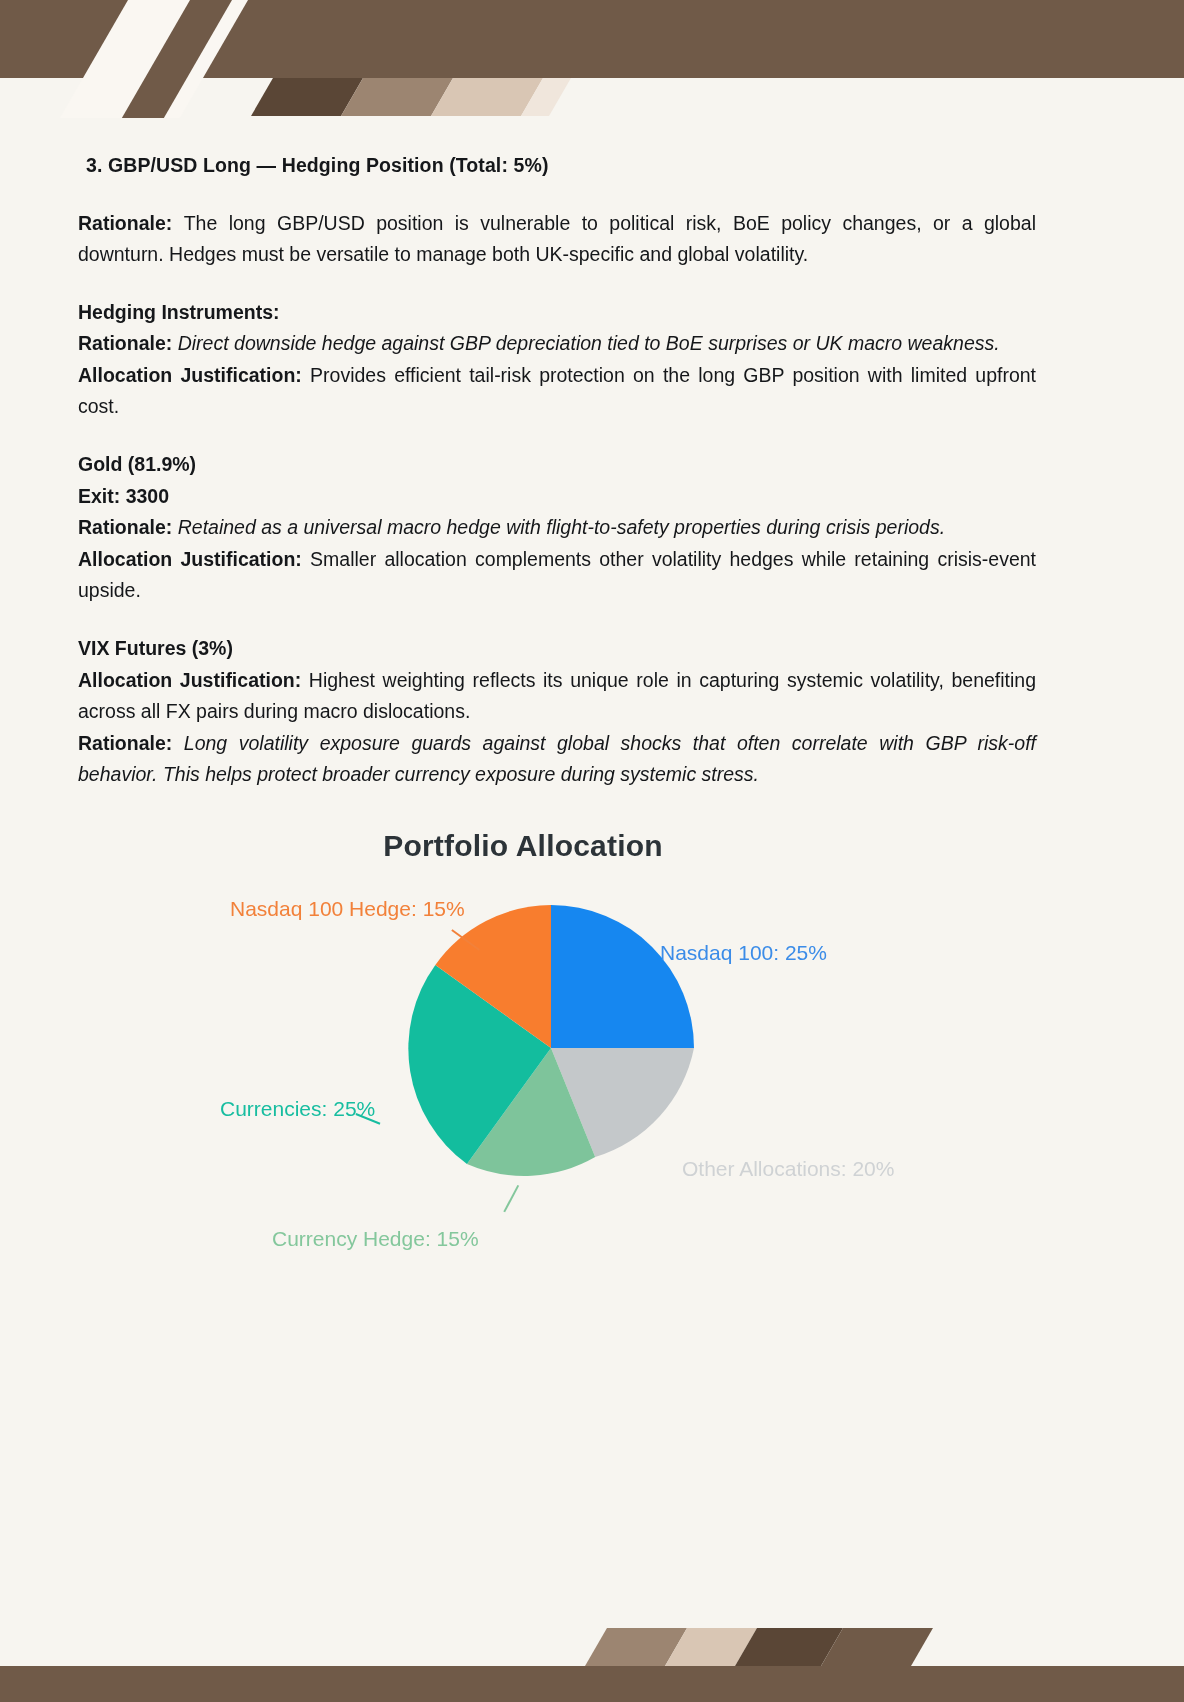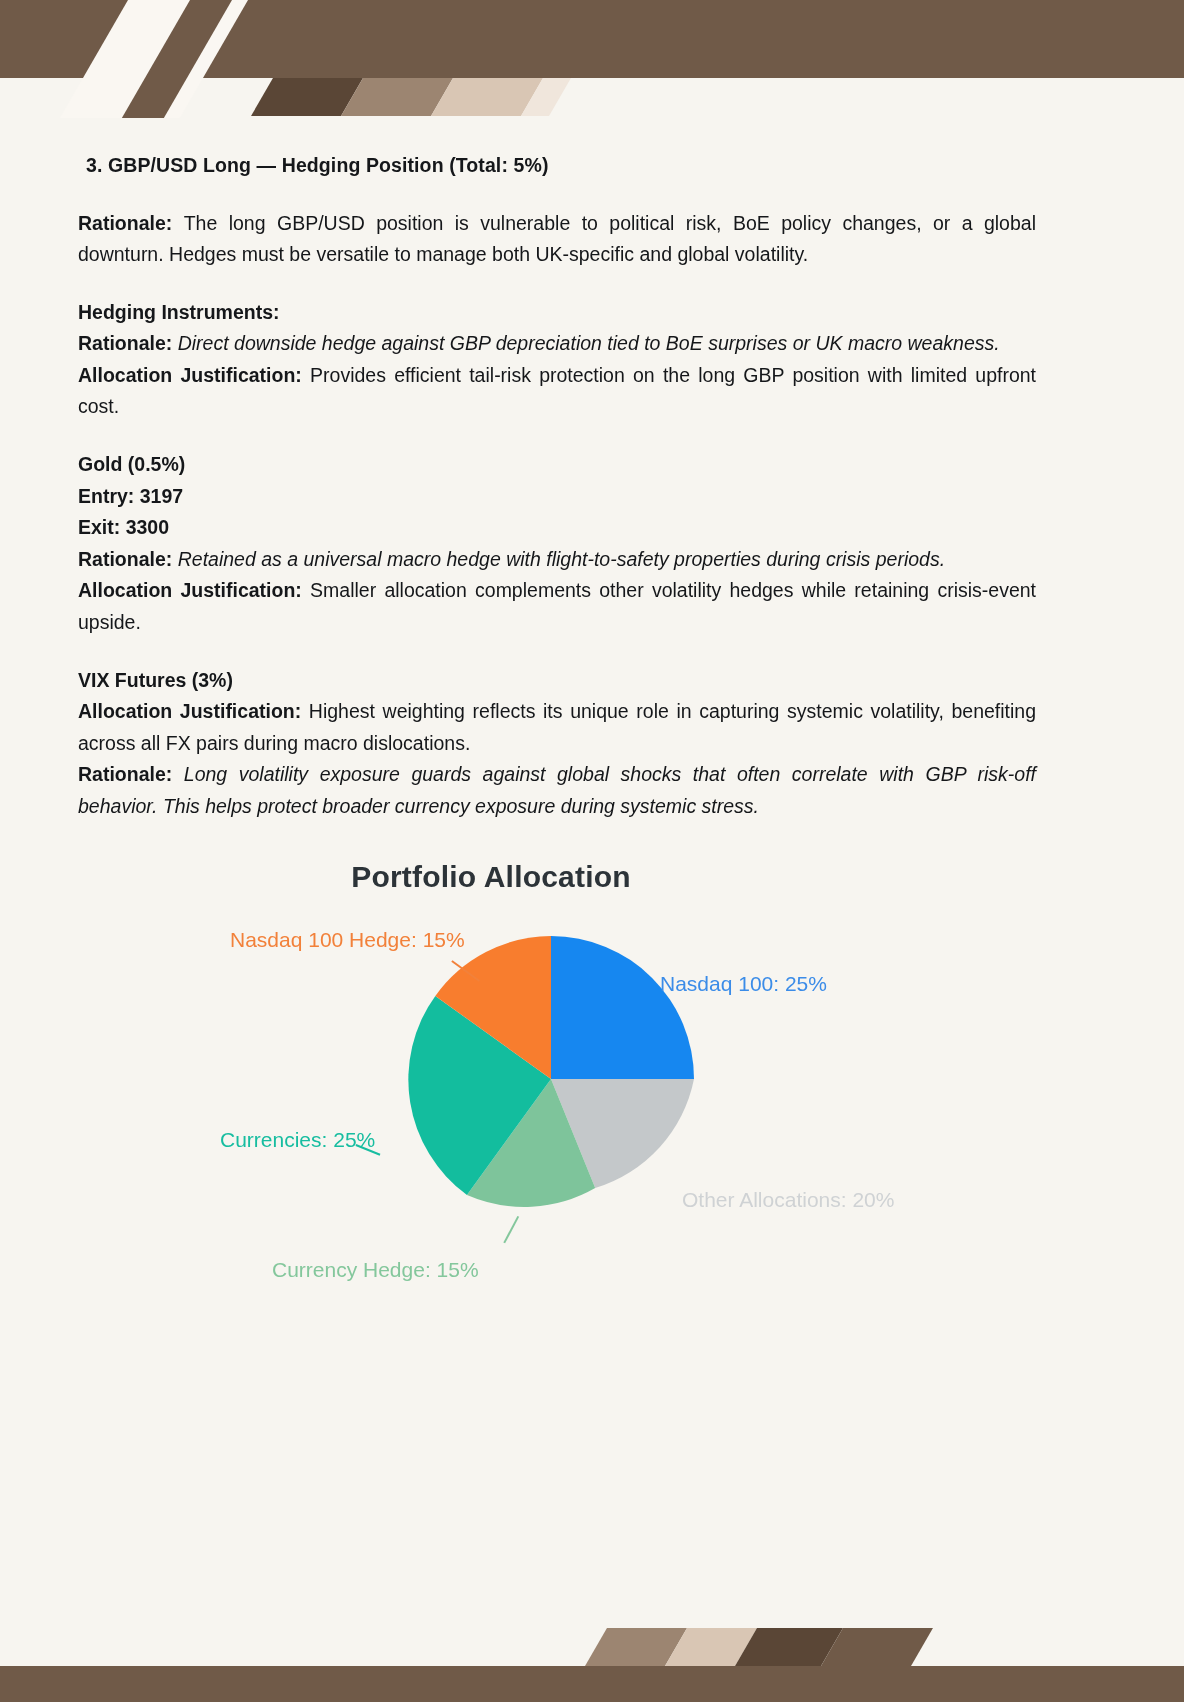--- a/index.html
+++ b/index.html
@@ -108,20 +108,21 @@
   }
   .chart-title {
     position: absolute;
     top: 0;
     width: 982px;
     text-align: center;
     font-size: 30px;
     font-weight: bold;
     color: #2c3338;
     letter-spacing: 0.2px;
+    margin-left: 32px;
   }
   .pie-wrap {
     position: absolute;
     top: 74px;
     left: 406px;
     width: 290px;
     height: 290px;
   }
   .pie-wrap svg { display: block; }
 
@@ -176,22 +177,21 @@
 
   <p class="para doc-text"><span class="b">Rationale</span><span class="b">: </span><span>The long GBP/USD position is vulnerable to political risk, BoE policy changes, or a global downturn. Hedges must be versatile to manage both UK-specific and global volatility.</span></p>
 
   <p class="para doc-text b">Hedging Instruments:</p>
 
   <p class="tight doc-text"><span class="b">Rationale</span><span class="b">: </span><span class="i">Direct downside hedge against GBP depreciation tied to BoE surprises or UK macro weakness.</span></p>
   <p class="tight doc-text"><span class="b">Allocation Justification:</span><span> Provides efficient tail-risk protection on the long GBP position with limited upfront cost.</span></p>
 
   <div class="block-gap"></div>
 
-  <p class="tight doc-text b">Gold (0.5%)</p>
-  <p class="tight doc-text b">Entry: 3197</p>
+  <p class="tight doc-text b">Gold (81.9%)</p>
   <p class="tight doc-text b">Exit: 3300</p>
   <p class="tight doc-text"><span class="b">Rationale</span><span class="b">: </span><span class="i">Retained as a universal macro hedge with flight-to-safety properties during crisis periods.</span></p>
   <p class="tight doc-text"><span class="b">Allocation Justification:</span><span> Smaller allocation complements other volatility hedges while retaining crisis-event upside.</span></p>
 
   <div class="block-gap"></div>
 
   <p class="tight doc-text b">VIX Futures (3%)</p>
   <p class="tight doc-text"><span class="b">Allocation Justification:</span><span> Highest weighting reflects its unique role in capturing systemic volatility, benefiting across all FX pairs during macro dislocations.</span></p>
   <p class="tight doc-text"><span class="b">Rationale</span><span class="b">: </span><span class="i">Long volatility exposure guards against global shocks that often correlate with GBP risk-off behavior. This helps protect broader currency exposure during systemic stress.</span></p>
 

